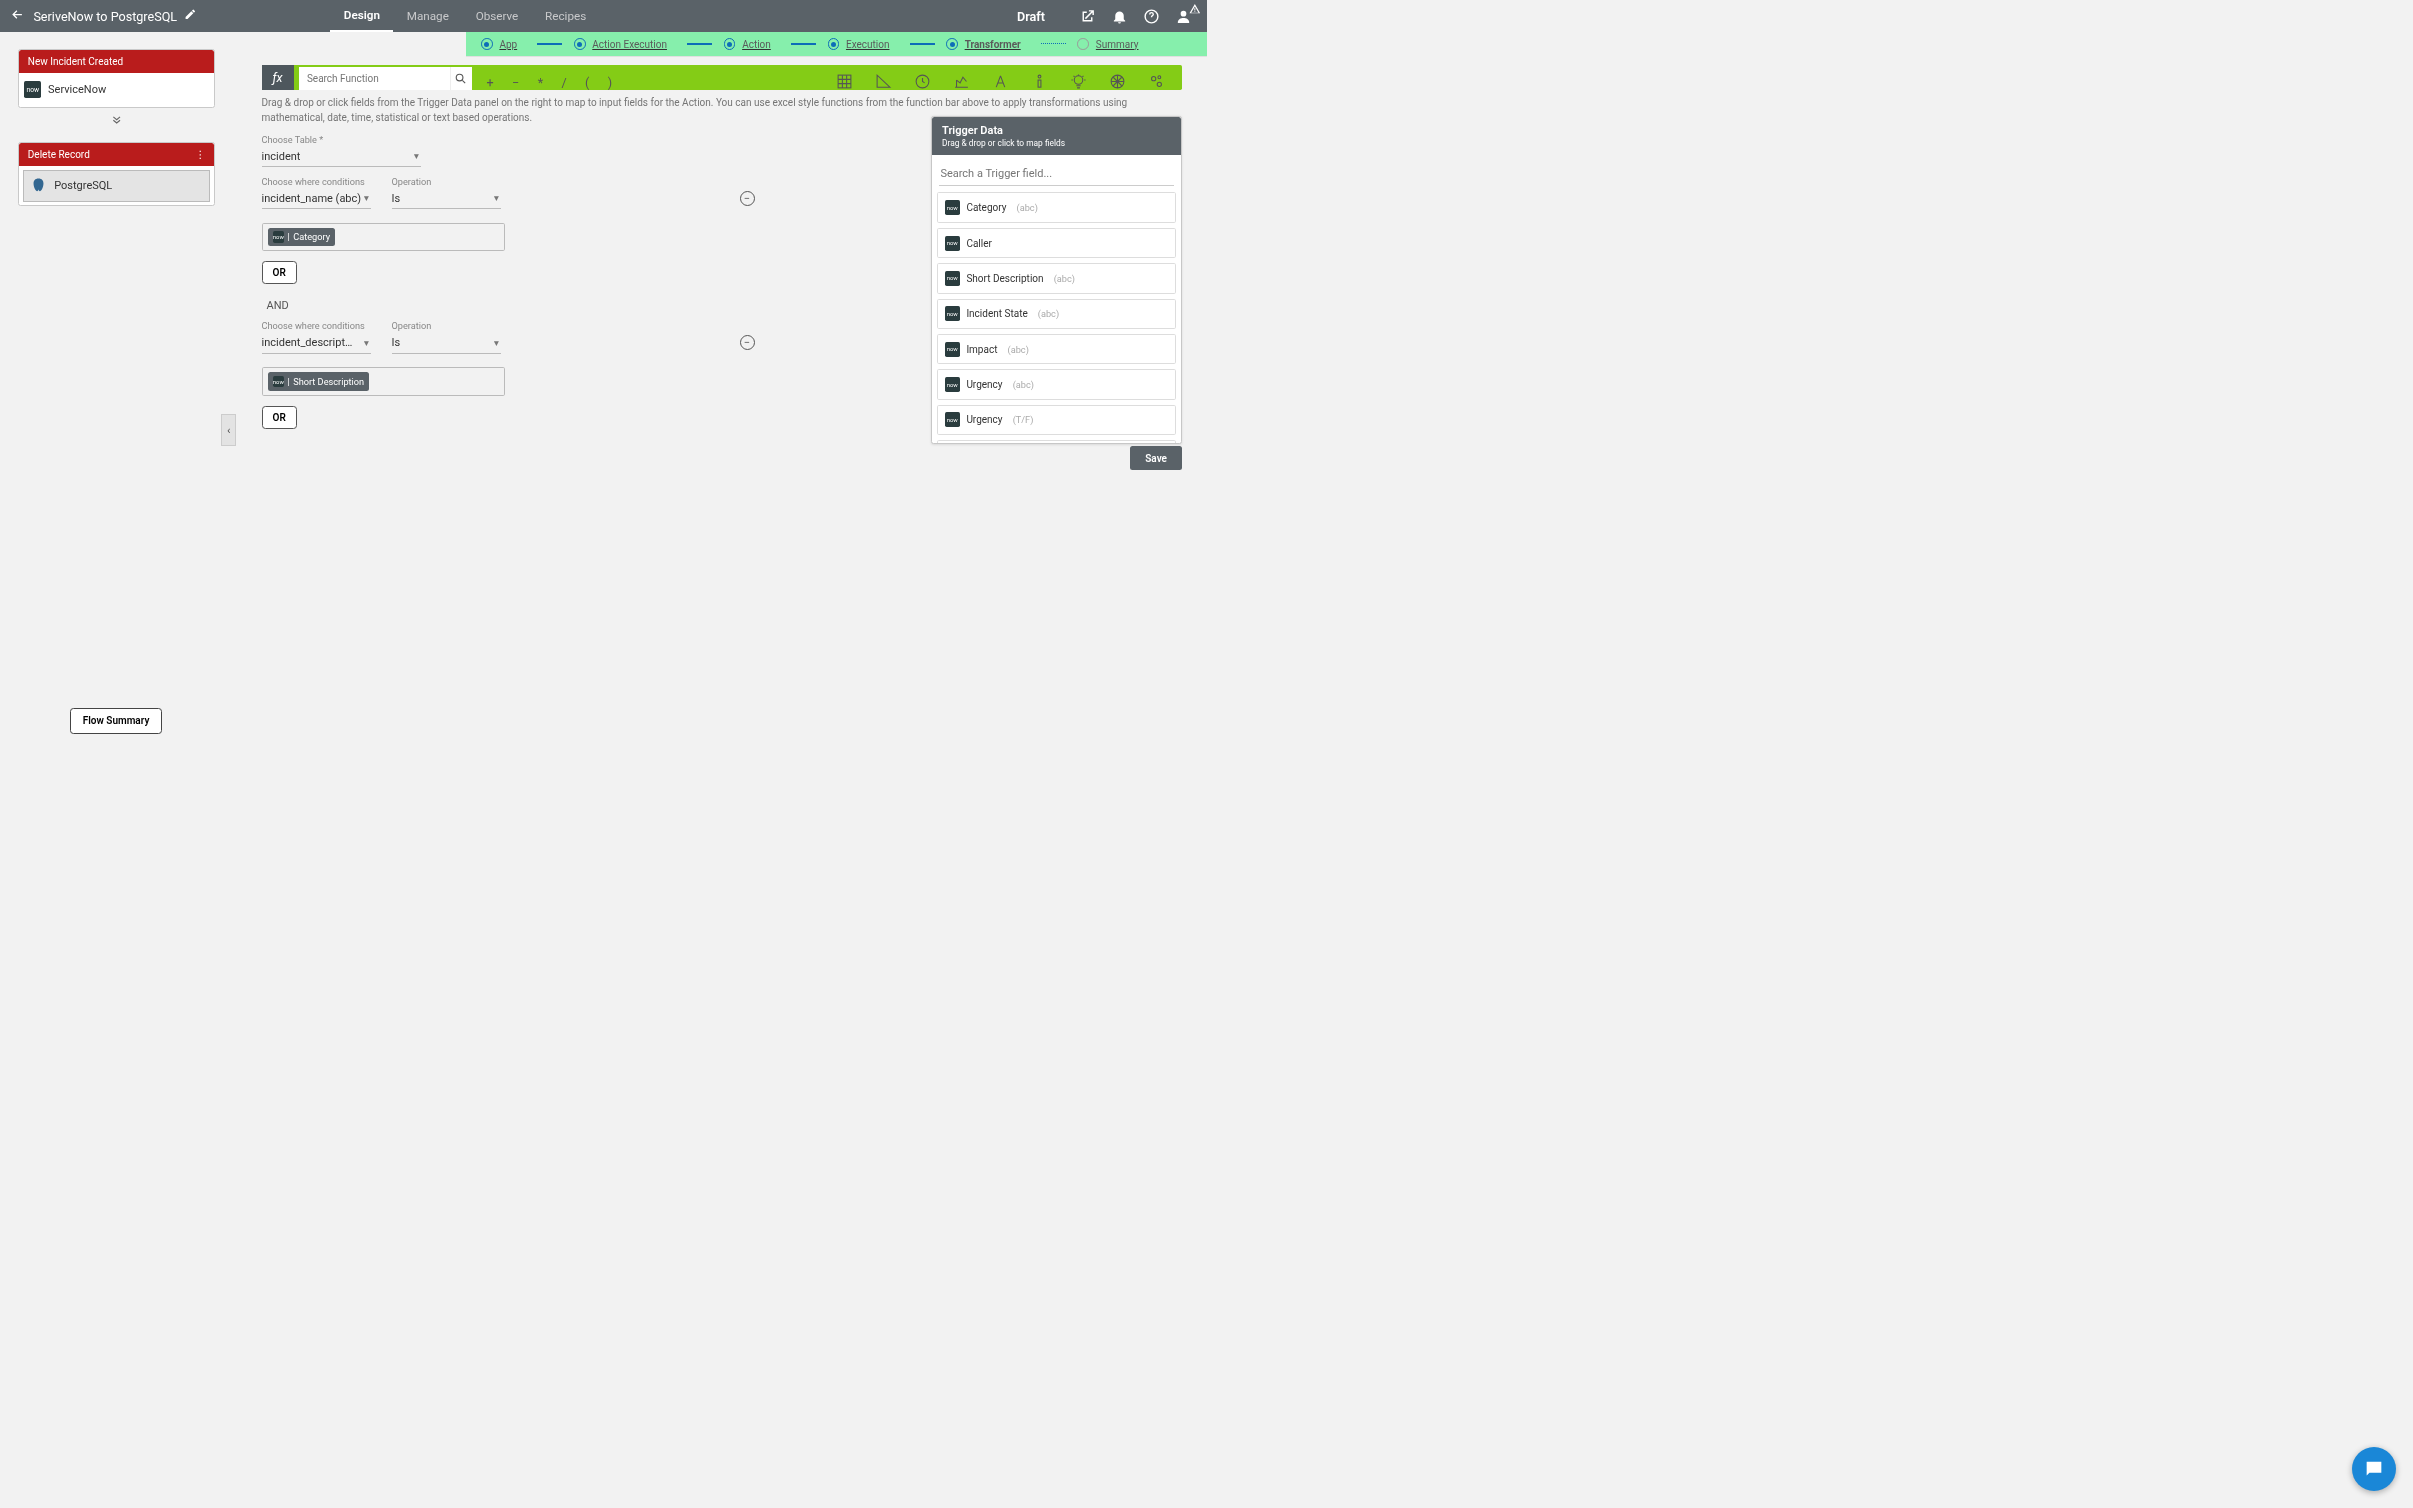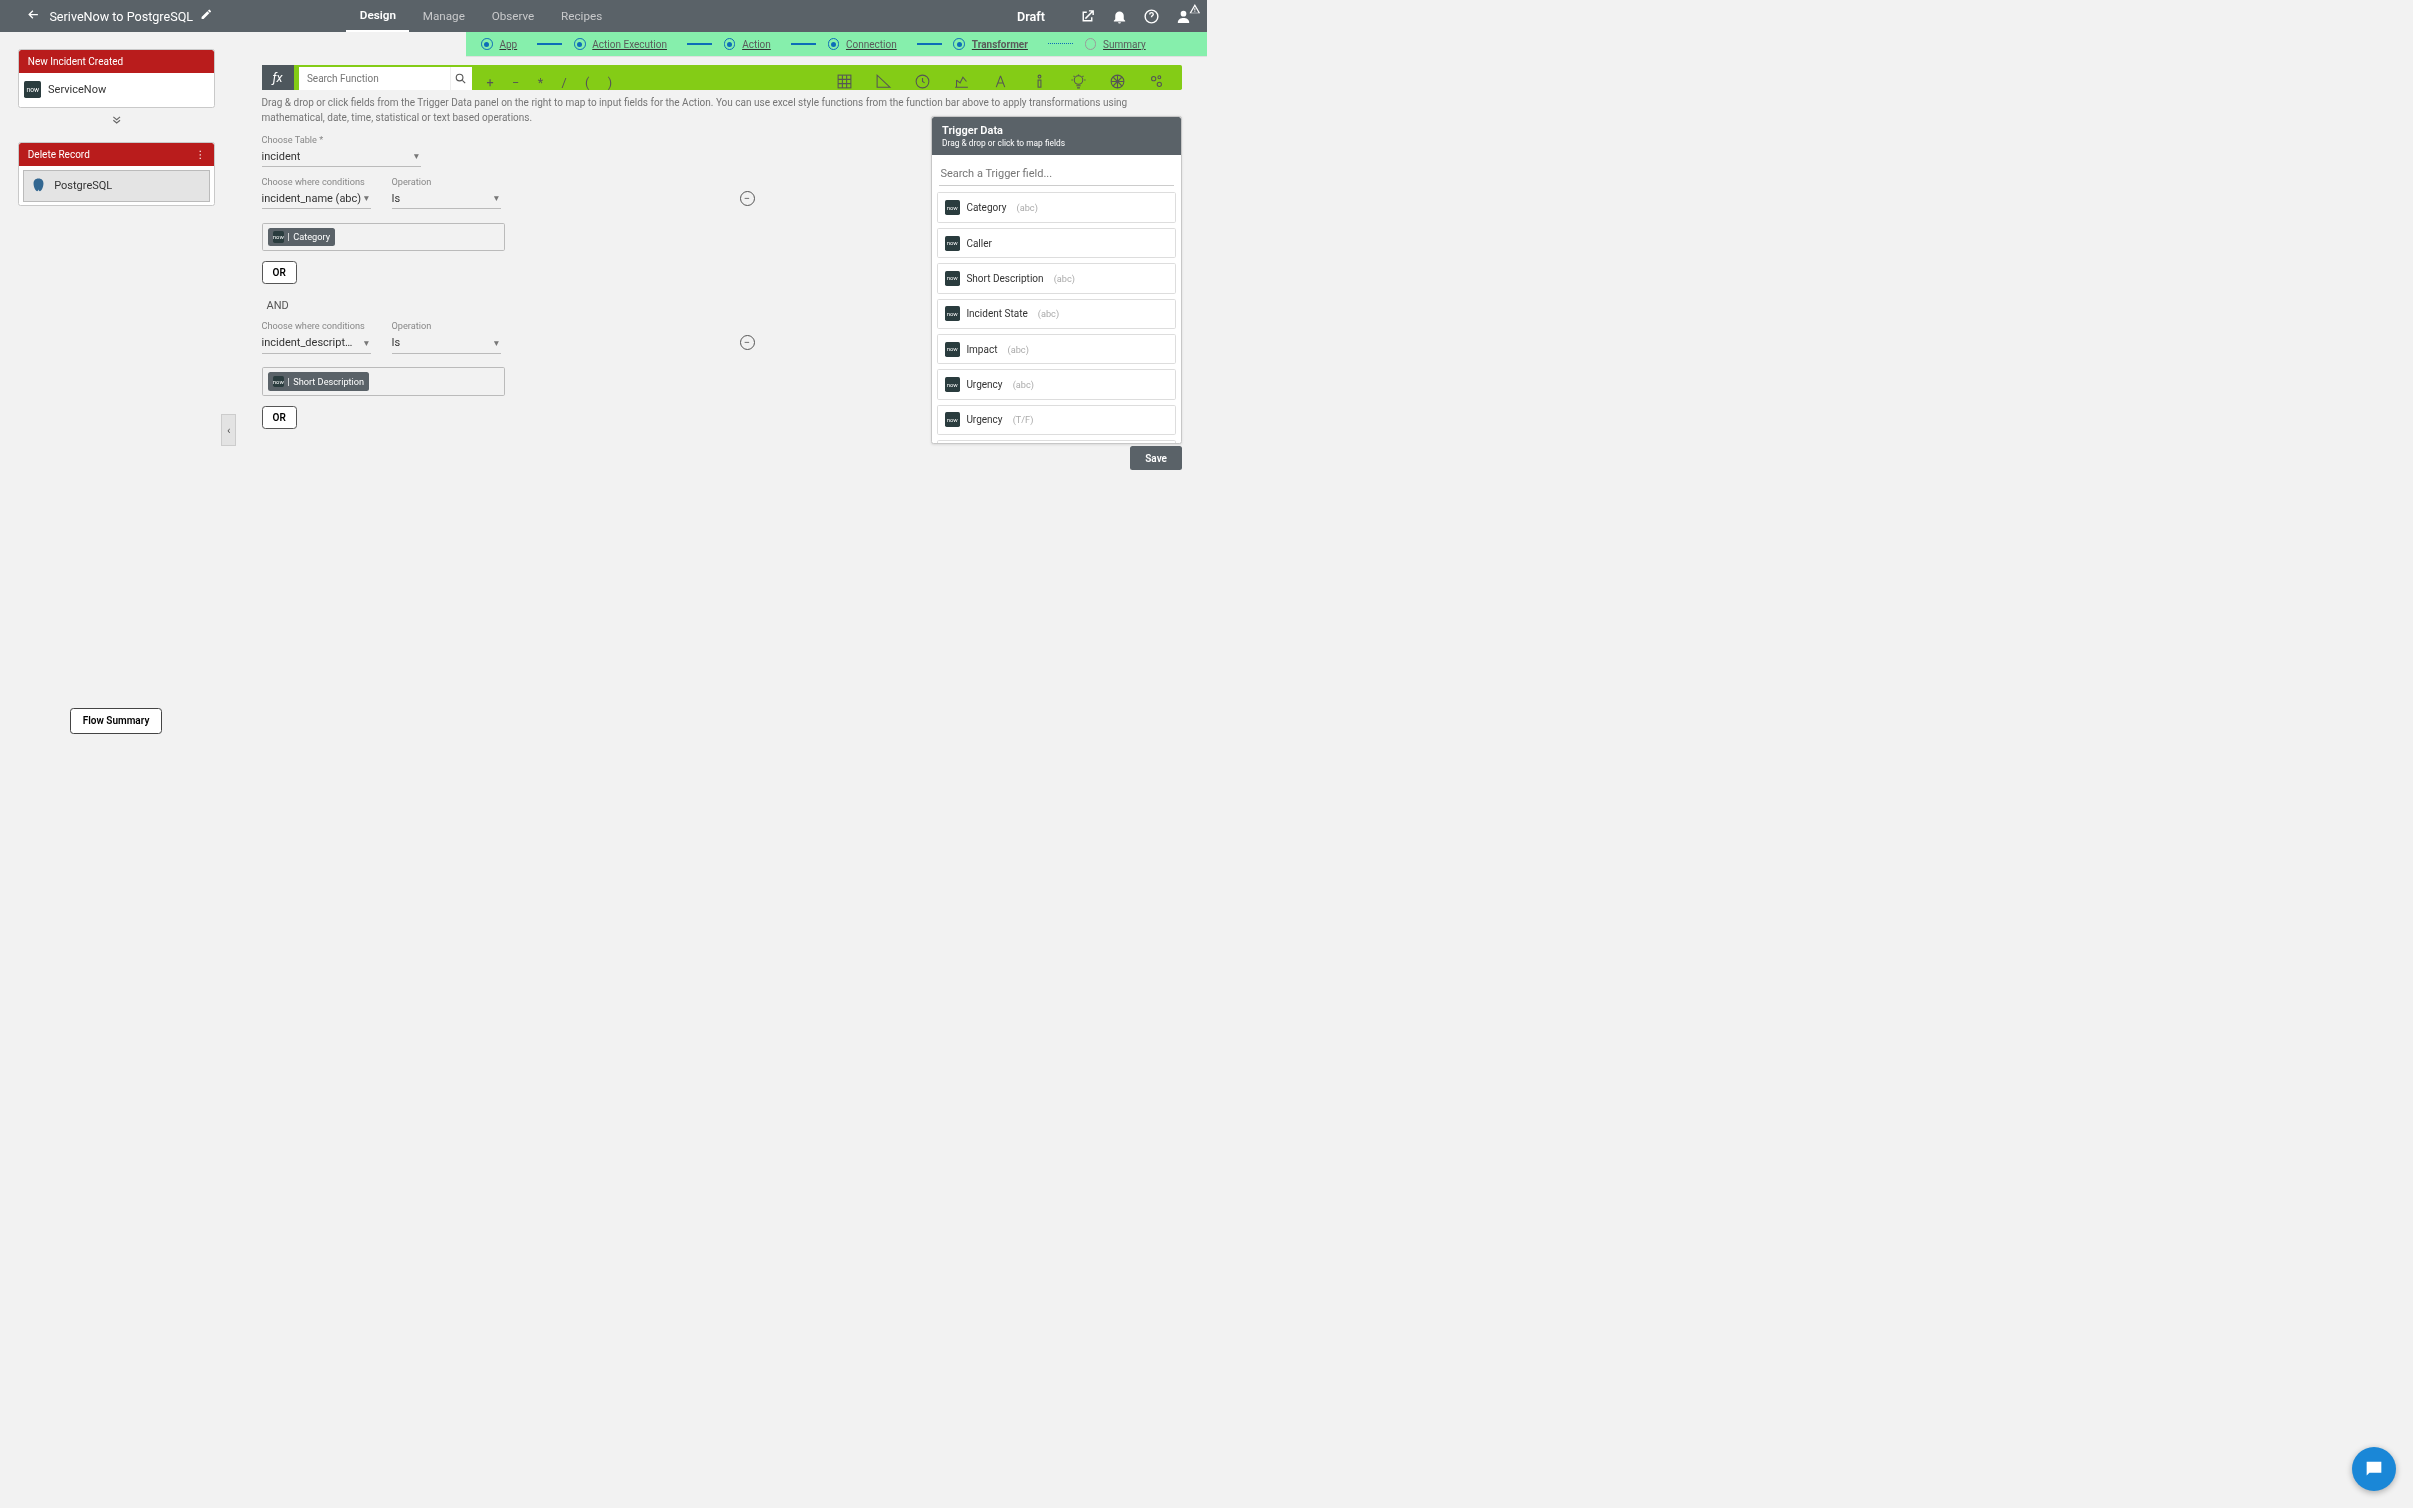--- a/index.html
+++ b/index.html
@@ -1,20 +1,20 @@
 <!DOCTYPE html>
 <html style="font-size:13.4px"><head>
 <meta charset="utf-8">
 <style>
 * { box-sizing: border-box; margin: 0; padding: 0; font-family: -apple-system, BlinkMacSystemFont, "Segoe UI", Roboto, Arial, sans-serif; }
 body { background: #f2f2f2; width: 1207px; height: 754px; overflow: hidden; font-size: 11px; color: #333; }
 
 
 .top-header { background: #5a6268; height: 32px; display: flex; align-items: center; color: #fff; }
-.top-header .left { display: flex; align-items: center; padding-left: 26px; font-size: 12.6px; }
+.top-header .left { display: flex; align-items: center; padding-left: 10px; font-size: 12.6px; }
 .top-header .back { margin-right: 8.4px; cursor: pointer; }
 .top-header .title { font-weight: 400; margin-right: 6.7px; }
 .top-header .edit-icon { cursor: pointer; }
 .top-header .nav-tabs { display: flex; align-items: flex-start; margin-left: 134px; height: 100%; }
 .top-header .nav-tabs .tab { padding: 0 13.4px; font-size: 11.7px; color: #c8c9cb; cursor: pointer; height: 100%; display: flex; align-items: center; }
 .top-header .nav-tabs .tab.active { color: #fff; font-weight: 600; border-bottom: 2.5px solid #fff; }
 .top-header .spacer { flex: 1; }
 .top-header .status { font-size: 12.6px; font-weight: 600; margin-right: 34px; }
 .top-header .icons { display: flex; align-items: center; gap: 15px; padding-right: 15px; }
 .top-header .icons .icon { width: 17px; height: 17px; fill: #fff; cursor: pointer; position: relative; }
@@ -188,21 +188,21 @@
           <span>Action Execution</span>
         </div>
       <div class="connector"></div>
       <div class="step">
           <span class="radio filled"></span>
           <span>Action</span>
         </div>
       <div class="connector"></div>
       <div class="step">
           <span class="radio filled"></span>
-          <span>Connection</span>
+          <span>Execution</span>
         </div>
       <div class="connector"></div>
       <div class="step active">
           <span class="radio filled"></span>
           <span>Transformer</span>
         </div>
       <div class="connector dotted"></div>
       <div class="step">
           <span class="radio empty"></span>
           <span>Summary</span>

